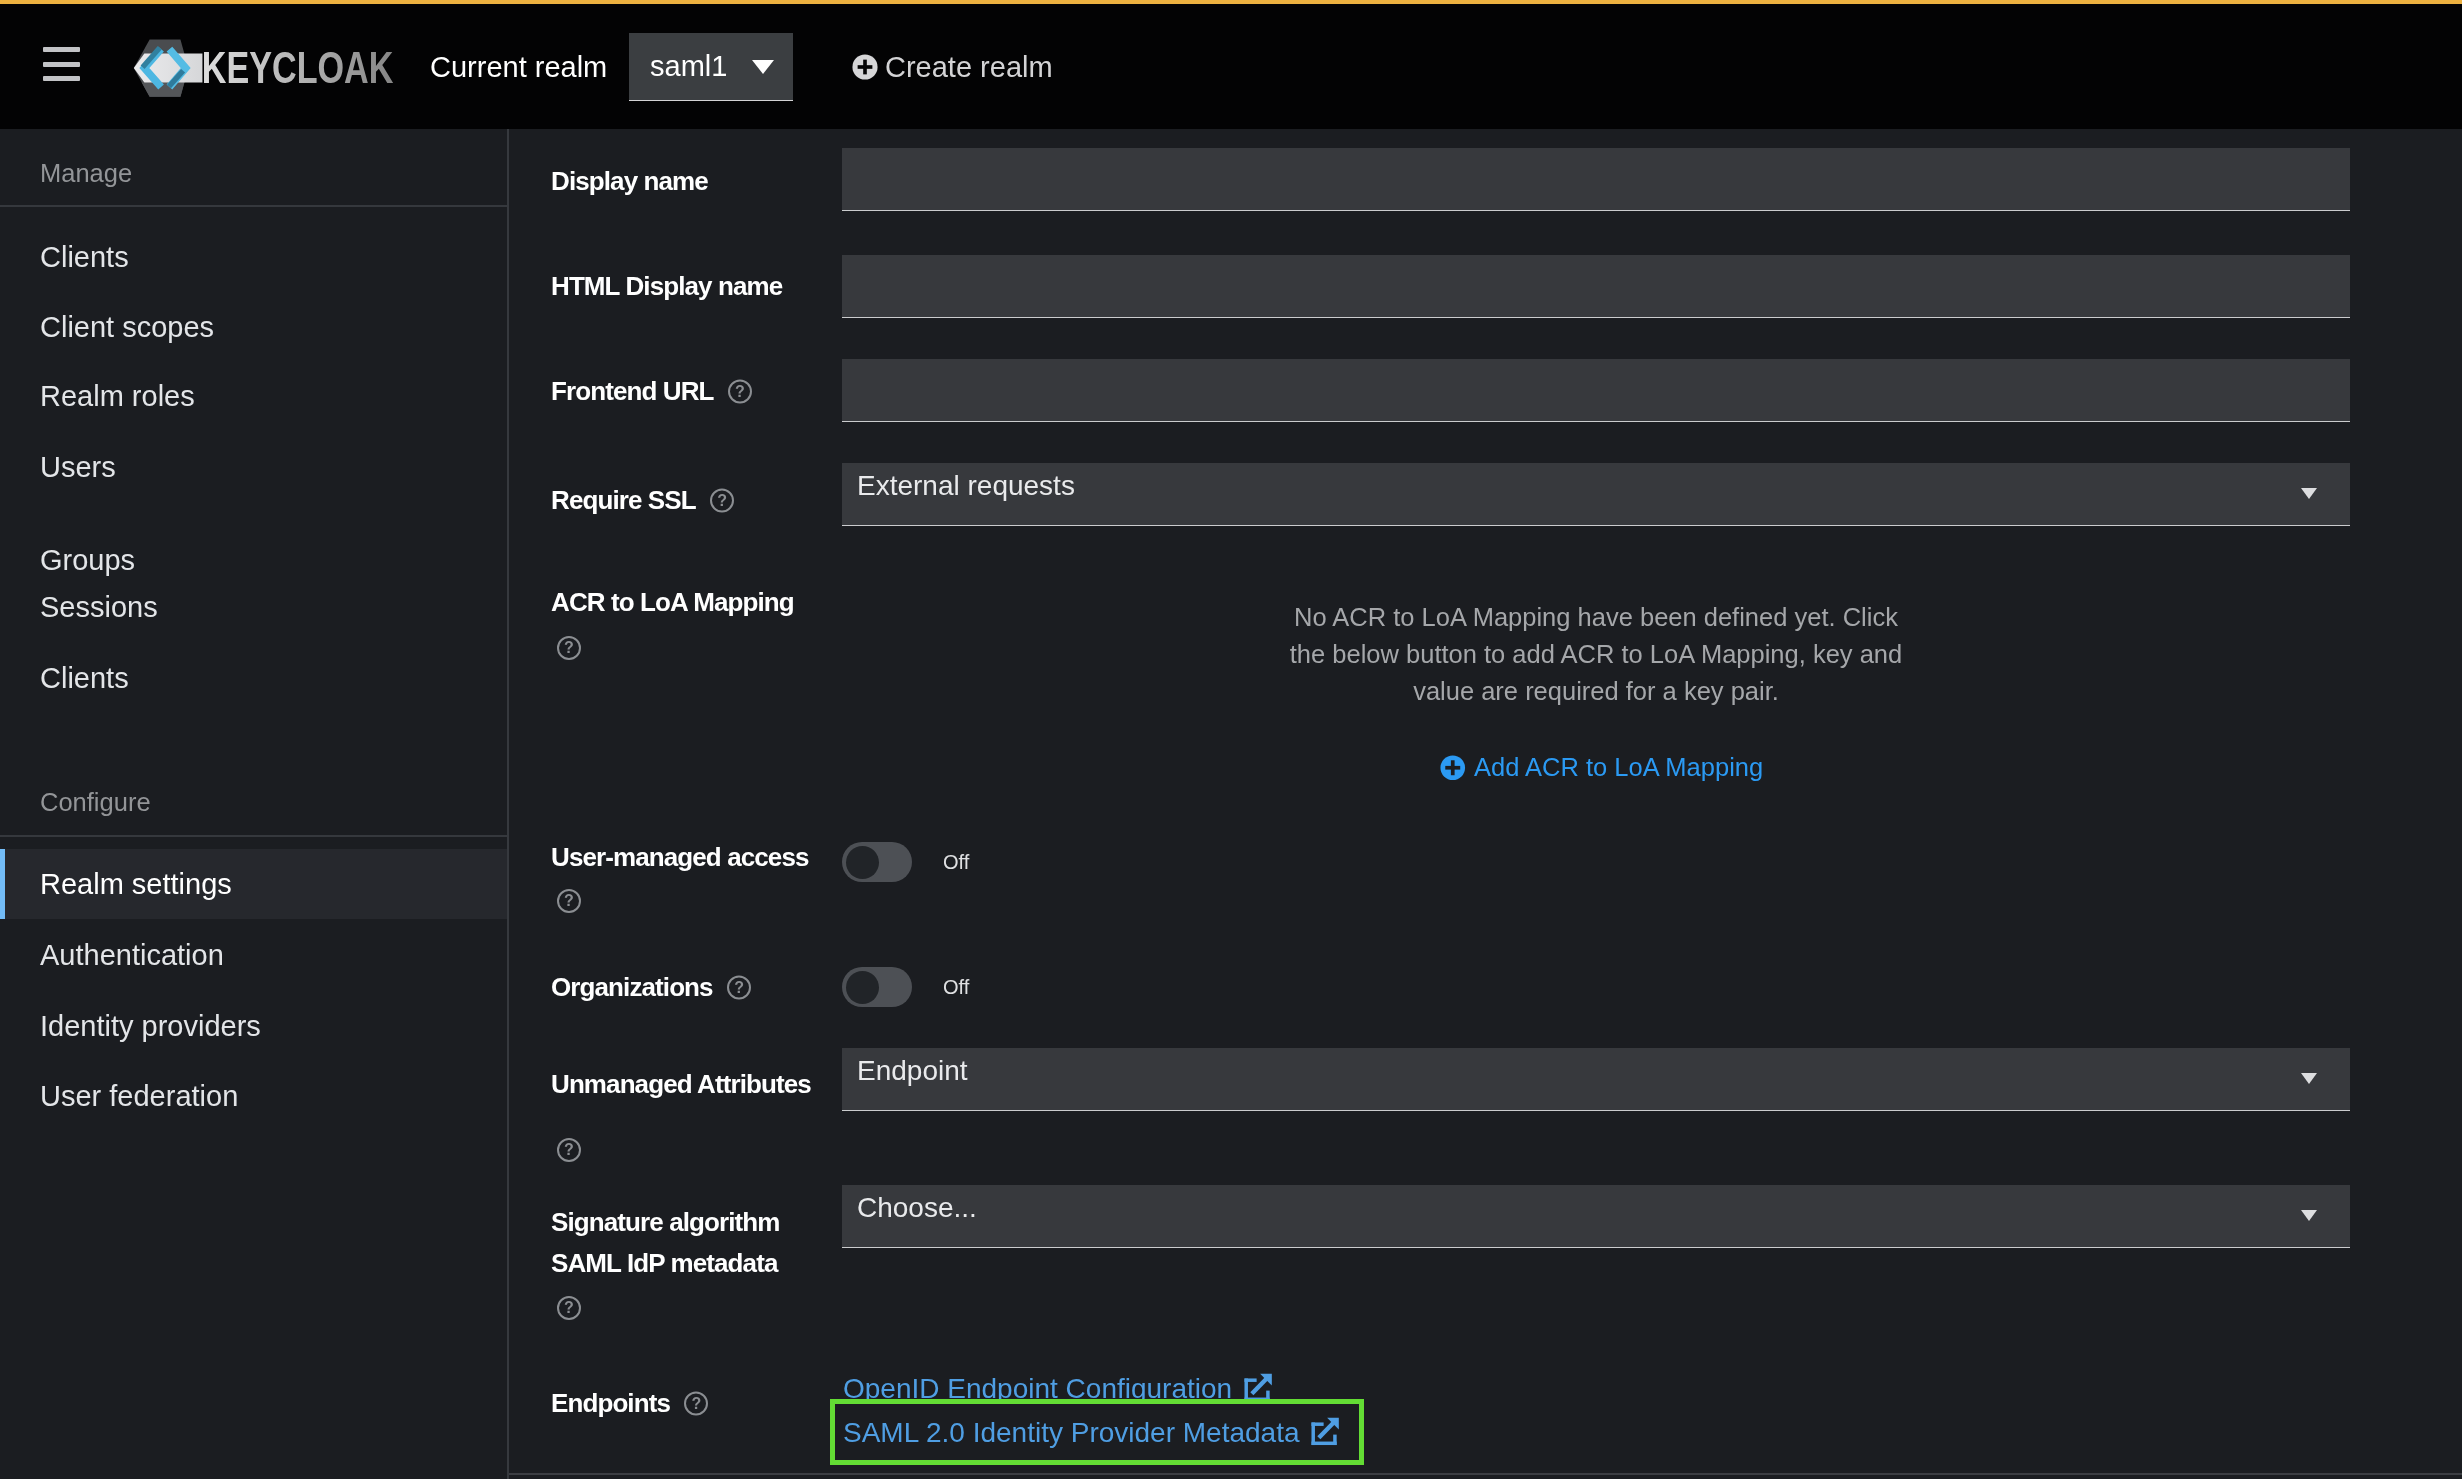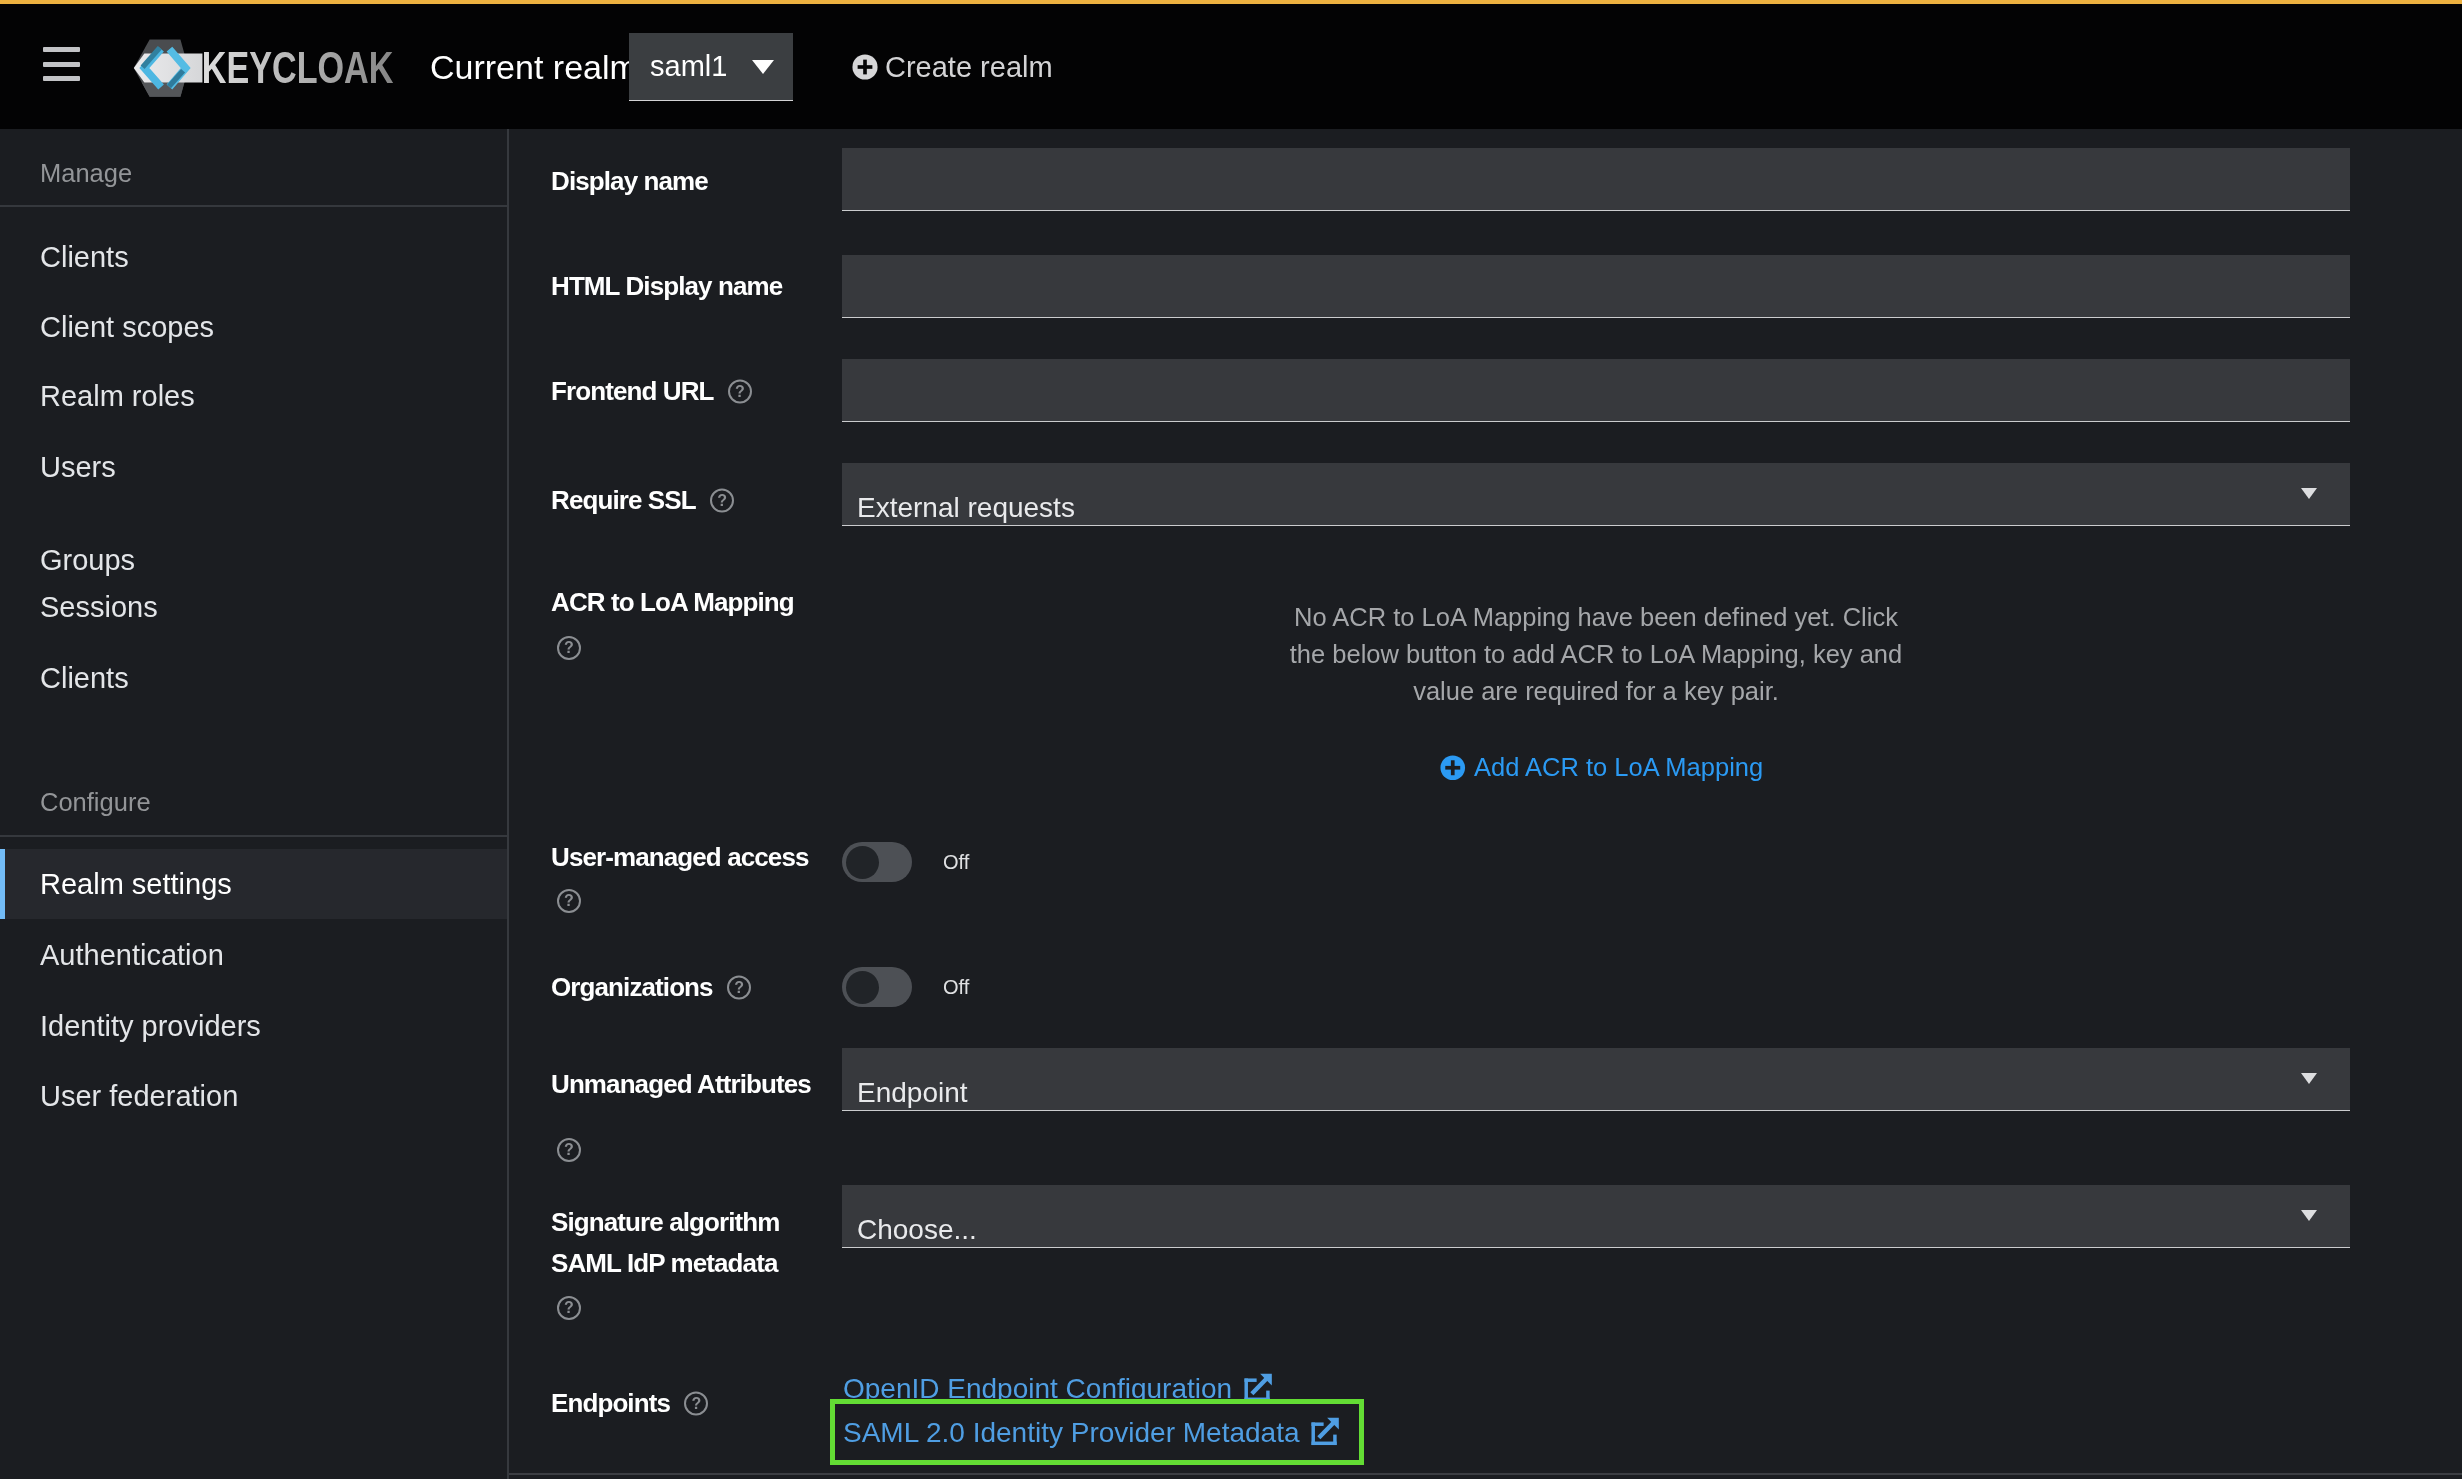--- a/index.html
+++ b/index.html
@@ -4,21 +4,21 @@
 <style>
   * { margin:0; padding:0; box-sizing:border-box; }
   html,body { width:2462px; height:1480px; background:#1b1d21; overflow:hidden;
     font-family:"Liberation Sans", sans-serif; }
   .abs { position:absolute; }
   .vc { transform:translateY(-50%); }
   
   #strip { left:0; top:0; width:2462px; height:3.5px; background:#edb140; }
   #header { left:0; top:4.4px; width:2462px; height:125px; background:#030304; }
   .hbar { left:43px; width:37px; height:5.3px; background:#c2c3c6; border-radius:0.9px; }
-  #cur-realm { left:430px; top:67px; font-size:34px; color:#ffffff; }
+  #cur-realm { left:430px; top:67px; font-size:29px; color:#ffffff; }
   #realmbox { left:629px; top:33px; width:164px; height:68px; background:#3b3e41;
     border-bottom:1.8px solid #d4d4d6; }
   #realmbox span { position:absolute; left:21px; top:33px; transform:translateY(-50%);
     font-size:29px; color:#fff; }
   #realmbox i { position:absolute; right:19.3px; top:27px; width:0; height:0;
     border-left:11.4px solid transparent; border-right:11.4px solid transparent;
     border-top:14px solid #ffffff; }
   #create-txt { left:885px; top:67px; font-size:29px; color:#d3d3d5; }
   
   #vdiv { left:507px; top:129px; width:1.8px; height:1351px; background:#36393e; }
@@ -32,21 +32,21 @@
     letter-spacing:-0.9px; white-space:nowrap; display:inline-flex; align-items:center; }
   .q { display:inline-block; width:24px; height:24px; border:2.2px solid #8b8e92;
     border-radius:50%; color:#8b8e92; font-size:16px; font-weight:700; line-height:19.3px;
     text-align:center; flex:none; }
   .q.after { margin-left:14px; }
   .qabs { left:557px; width:24px; height:24px; border:2.2px solid #8b8e92;
     border-radius:50%; color:#8b8e92; font-size:16px; font-weight:700; line-height:19.3px;
     text-align:center; }
   .ctl { left:842px; width:1508px; height:63px; background:#37393d;
     border-bottom:1.8px solid #cbccce; }
-  .ctl .val { position:absolute; left:15px; top:45px; transform:translateY(-50%);
+  .ctl .val { position:absolute; left:15px; top:23px; transform:translateY(-50%);
     font-size:28px; color:#e9eaec; }
   .ctl i.caret { position:absolute; right:33px; top:24.6px; width:0; height:0;
     border-left:8.8px solid transparent; border-right:8.8px solid transparent;
     border-top:11.4px solid #dddee0; }
   .switch { left:842px; width:70px; height:40px; border-radius:20px; background:#4d5055; }
   .switch b { position:absolute; left:3.5px; top:3.5px; width:33px; height:33px;
     border-radius:50%; background:#212428; }
   .offlbl { left:943px; font-size:20px; color:#dfe0e2; }
   .bluelink { font-size:28px; color:#4f9ee3; white-space:nowrap;
     display:inline-flex; align-items:center; }

